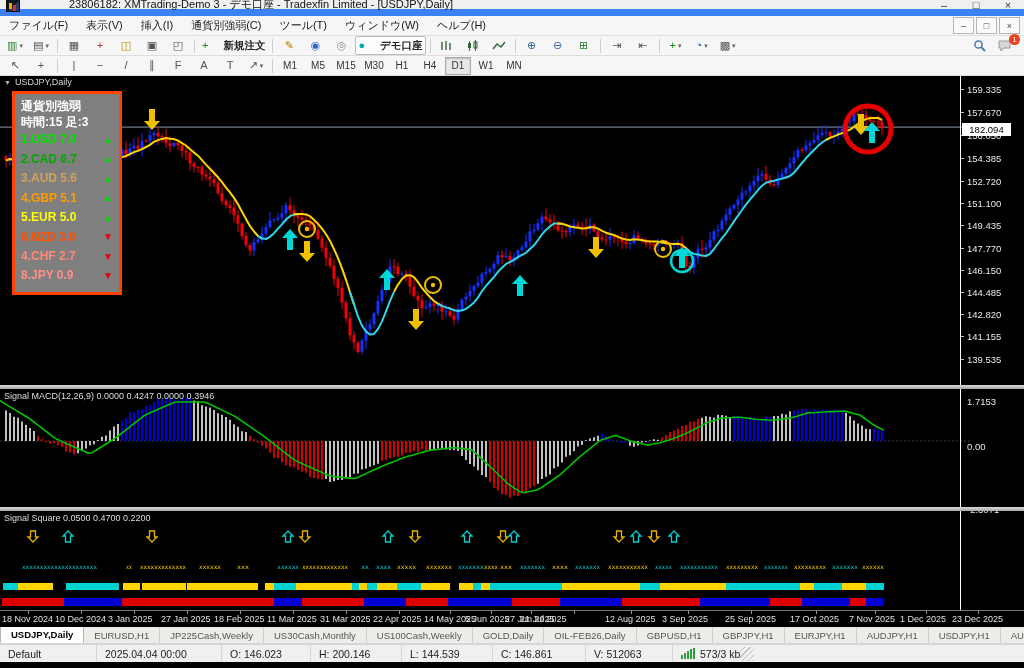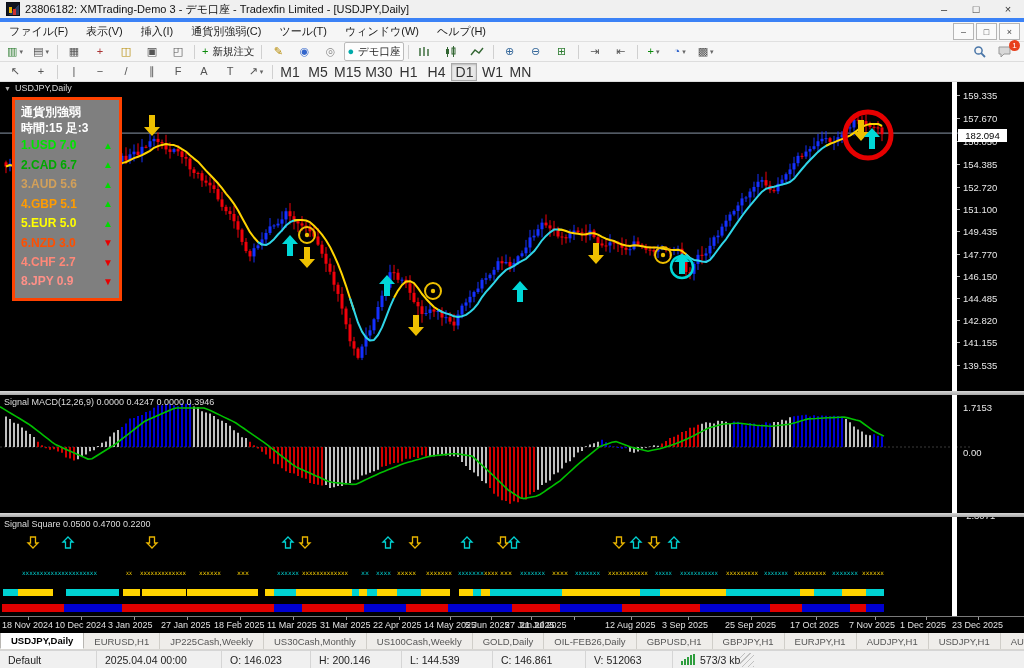--- a/index.html
+++ b/index.html
@@ -1,44 +1,44 @@
 <!DOCTYPE html>
 <html><head>
 <meta charset="utf-8">
 <style>
   html,body{margin:0;padding:0;background:#888;}
   #app{position:relative;width:1024px;height:668px;background:#000;overflow:hidden;
        font-family:"Liberation Sans","DejaVu Sans",sans-serif;font-size:11px;color:#000;}
   
-  .titlebar{height:22px;background:#f0f0f0;display:flex;align-items:center;border-bottom:4px solid #3b82f6;box-sizing:border-box;}
+  .titlebar{height:16px;background:#f0f0f0;display:flex;align-items:center;border-bottom:7px solid #3b82f6;box-sizing:border-box;gap:44px;}
   .appicon{width:14px;height:14px;margin:0 5px 0 6px;background:linear-gradient(135deg,#10141f 55%,#273a5e 55%);border:1px solid #0a0d14;box-sizing:border-box;position:relative;}
   .appicon:after{content:"";position:absolute;left:2px;bottom:2px;width:3px;height:6px;background:#e8b400;box-shadow:4px 2px 0 #d03030;}
   .titletext{font-size:11px;color:#111;}
   .wbtns{margin-left:auto;display:flex;height:100%;}
   .wbtn{width:32px;height:100%;display:flex;align-items:center;justify-content:center;font-size:11px;color:#333;}
   .menubar{height:20px;background:#f6f6f6;display:flex;align-items:center;border-bottom:1px solid #e0e0e0;box-sizing:border-box;}
   .menuitem{padding:2px 9px;font-size:11px;color:#1a1a1a;}
   .childctl{margin-left:auto;display:flex;margin-right:4px;}
   .childbtn{width:19px;height:15px;border:1px solid #b5b5b5;background:#fafafa;display:flex;align-items:center;justify-content:center;font-size:9px;color:#444;margin-left:2px;}
   .toolbar{height:20px;background:#f6f6f6;display:flex;align-items:center;border-bottom:1px solid #ddd;box-sizing:border-box;padding-left:2px;}
   .tbtn{min-width:18px;height:17px;display:flex;align-items:center;justify-content:center;margin:0 1px;border:1px solid transparent;border-radius:2px;font-size:11px;color:#555;padding:0 2px;white-space:nowrap;}
   .tbtn .gl{font-size:11px;line-height:1;}
-  .tbtn .lbl{font-size:10.5px;color:#222;margin-left:4px;}
+  .tbtn .lbl{font-size:10.5px;color:#222;margin-left:15px;font-weight:bold;}
   .tbtn .dd{font-size:7px;color:#666;margin-left:2px;}
   .tbtn.boxed{border:1px solid #bbb;background:#fdfdfd;}
   .tsep{width:1px;height:14px;background:#d0d0d0;margin:0 3px;}
-  .tfbtn{min-width:24px;height:16px;display:flex;align-items:center;justify-content:center;font-size:14px;color:#333;margin:0 1px;border:1px solid transparent;}
+  .tfbtn{min-width:24px;height:16px;display:flex;align-items:center;justify-content:center;font-size:10px;color:#333;margin:0 1px;border:1px solid transparent;}
   .tfbtn.active{border:1px solid #aaa;background:#e8e8e8;box-shadow:inset 0 1px 2px rgba(0,0,0,.2);}
   
   .chartwin{position:relative;width:1024px;height:534px;background:#000;}
   .chart-label{position:absolute;left:4px;top:1px;font-size:9px;color:#d8d8d8;z-index:3;}
   .chart-label .tri{color:#b0b0b0;font-size:7px;margin-right:4px;}
   svg.panel{position:absolute;left:0;background:#000;display:block;}
   .hsep{position:absolute;left:0;width:1024px;height:4px;background:linear-gradient(#d8d8d8,#a8a8a8);z-index:4;}
-  .vaxis{position:absolute;top:0;right:0;width:72px;height:534px;border-left:5px solid #ffffff;box-sizing:border-box;z-index:2;}
+  .vaxis{position:absolute;top:0;right:0;width:64px;height:534px;border-left:1px solid #ffffff;box-sizing:border-box;z-index:2;}
   .axlabel{position:absolute;left:6px;font-size:9.5px;color:#e8e8e8;white-space:nowrap;}
   .axtick{position:absolute;left:0;width:3px;height:1px;background:#bbb;}
   .curprice{position:absolute;left:1px;width:49px;height:13px;background:#fff;color:#000;font-size:9.5px;display:flex;align-items:center;justify-content:center;z-index:5;}
   
   .strength{position:absolute;left:12px;top:15px;width:110px;background:#7f7f7f;border:3px solid #ff4200;z-index:6;padding:4px 6px 6px 6px;box-sizing:border-box;}
   .strength .hd{color:#fff;font-size:12px;font-weight:bold;line-height:1.35;}
   .strength .row{font-size:12px;font-weight:bold;line-height:1.62;display:flex;justify-content:space-between;align-items:center;}
   .strength .tri{font-size:10px;}
   
   .dateaxis{position:relative;width:1024px;height:17px;background:#000;border-top:1px solid #7a7a7a;box-sizing:border-box;}

